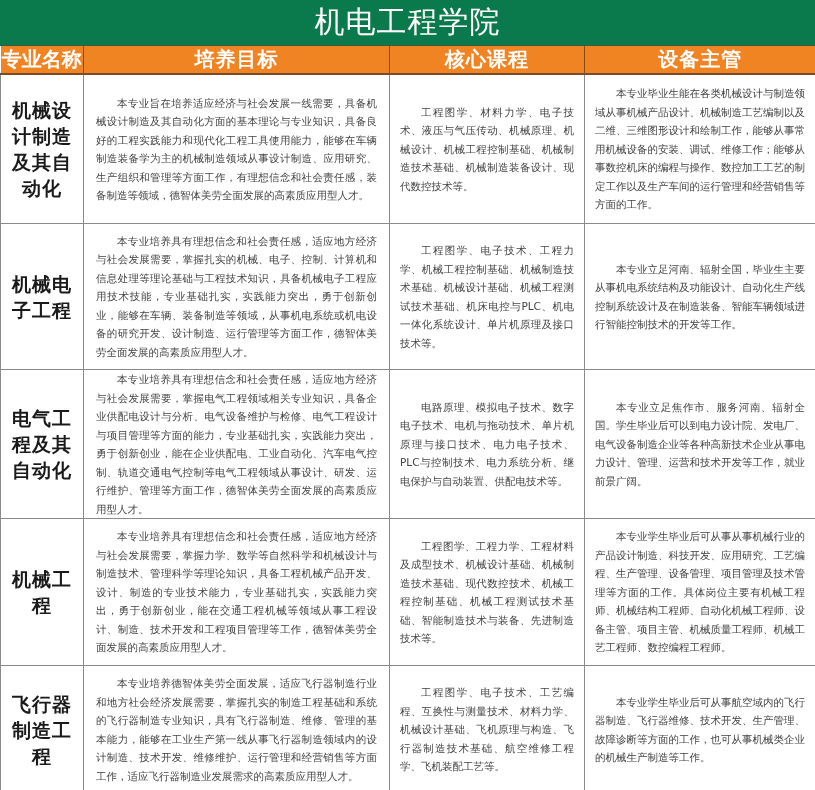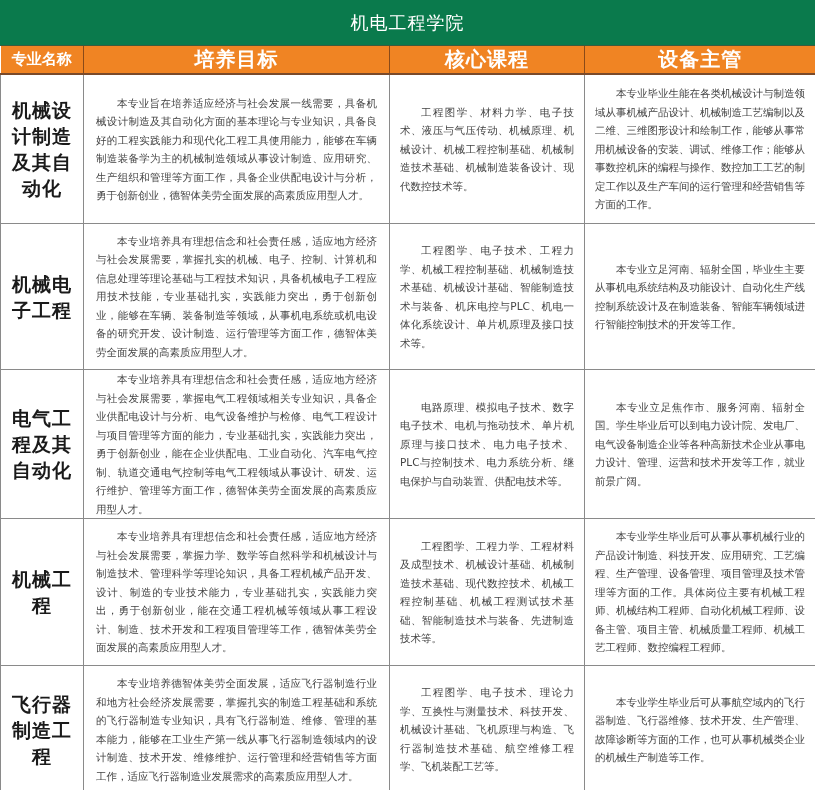--- a/index.html
+++ b/index.html
@@ -1,33 +1,33 @@
 <!DOCTYPE html>
 <html><head>
 <meta charset="utf-8">
 <style>
   html, body { margin: 0; padding: 0; background: #ffffff; }
   body { width: 815px; height: 790px; overflow: hidden; font-family: "DejaVu Sans", sans-serif; }
   .page { width: 815px; height: 790px; position: relative; }
   .title-bar {
     height: 45px; background: #0a7a4c; color: #ffffff;
     display: flex; align-items: center; justify-content: center;
-    font-size: 18px; letter-spacing: 1px;
+    font-size: 30px; letter-spacing: 1px;
     border-bottom: 1px solid #3d5a3d;
   }
   table { border-collapse: collapse; width: 815px; table-layout: fixed; }
   col.c1 { width: 83px; } col.c2 { width: 306px; } col.c3 { width: 195px; } col.c4 { width: 231px; }
   thead th {
     background: #f08423; color: #ffffff; font-weight: bold;
     font-size: 20px; height: 27px; padding: 0;
     border-left: 1px solid #8a4a18; border-right: 1px solid #8a4a18;
     border-bottom: 2px solid #7a4a2a;
     letter-spacing: 1px;
   }
-  thead th:first-child { border-left: none; font-size: 15px; letter-spacing: 0; }
+  thead th:first-child { border-left: none; font-size: 20px; letter-spacing: 0; }
   thead th:last-child { border-right: none; }
   tbody td {
     border: 1px solid #8a8a8a; vertical-align: middle;
     font-size: 10.5px; line-height: 18.5px; color: #444;
   }
   tbody td:first-child { border-left: 1px solid #8a8a8a; }
   tbody td:last-child { border-right: 1px solid #14532d; }
   td.major {
     text-align: center; font-weight: bold; font-size: 19px;
     color: #1a1a1a; line-height: 26px; padding: 0 4px; letter-spacing: 1px;
@@ -59,36 +59,36 @@
         <th>专业名称</th>
         <th>培养目标</th>
         <th>核心课程</th>
         <th>设备主管</th>
       </tr>
     </thead>
     <tbody>
       <tr class="r1">
         <td class="major">机械设计制造及其自动化</td>
         <td class="txt goal">
-            <p>本专业旨在培养适应经济与社会发展一线需要，具备机械设计制造及其自动化方面的基本理论与专业知识，具备良好的工程实践能力和现代化工程工具使用能力，能够在车辆制造装备学为主的机械制造领域从事设计制造、应用研究、生产组织和管理等方面工作，具备企业供配电设计与分析，勇于创新创业，德智体美劳全面发展的高素质应用型人才。</p>
+            <p>本专业旨在培养适应经济与社会发展一线需要，具备机械设计制造及其自动化方面的基本理论与专业知识，具备良好的工程实践能力和现代化工程工具使用能力，能够在车辆制造装备学为主的机械制造领域从事设计制造、应用研究、生产组织和管理等方面工作，有理想信念和社会责任感，装备制造等领域，德智体美劳全面发展的高素质应用型人才。</p>
           </td>
         <td class="txt">
             <p>工程图学、材料力学、电子技术、液压与气压传动、机械原理、机械设计、机械工程控制基础、机械制造技术基础、机械制造装备设计、现代数控技术等。</p>
           </td>
         <td class="txt">
             <p>本专业毕业生能在各类机械设计与制造领域从事机械产品设计、机械制造工艺编制以及二维、三维图形设计和绘制工作，能够从事常用机械设备的安装、调试、维修工作；能够从事数控机床的编程与操作、数控加工工艺的制定工作以及生产车间的运行管理和经营销售等方面的工作。</p>
           </td>
       </tr>
       <tr class="r2">
         <td class="major">机械电子工程</td>
         <td class="txt goal">
             <p>本专业培养具有理想信念和社会责任感，适应地方经济与社会发展需要，掌握扎实的机械、电子、控制、计算机和信息处理等理论基础与工程技术知识，具备机械电子工程应用技术技能，专业基础扎实，实践能力突出，勇于创新创业，能够在车辆、装备制造等领域，从事机电系统或机电设备的研究开发、设计制造、运行管理等方面工作，德智体美劳全面发展的高素质应用型人才。</p>
           </td>
         <td class="txt">
-            <p>工程图学、电子技术、工程力学、机械工程控制基础、机械制造技术基础、机械设计基础、智能制造技术与装备、机床电控与PLC、机电一体化系统设计、单片机原理及接口技术等。</p>
+            <p>工程图学、电子技术、工程力学、机械工程控制基础、机械制造技术基础、机械设计基础、机械工程测试技术基础、机床电控与PLC、机电一体化系统设计、单片机原理及接口技术等。</p>
           </td>
         <td class="txt">
             <p>本专业立足河南、辐射全国，毕业生主要从事机电系统结构及功能设计、自动化生产线控制系统设计及在制造装备、智能车辆领域进行智能控制技术的开发等工作。</p>
           </td>
       </tr>
       <tr class="r3">
         <td class="major">电气工程及其自动化</td>
         <td class="txt goal">
             <p>本专业培养具有理想信念和社会责任感，适应地方经济与社会发展需要，掌握电气工程领域相关专业知识，具备企业供配电设计与分析、电气设备维护与检修、电气工程设计与项目管理等方面的能力，专业基础扎实，实践能力突出，勇于创新创业，能在企业供配电、工业自动化、汽车电气控制、轨道交通电气控制等电气工程领域从事设计、研发、运行维护、管理等方面工作，德智体美劳全面发展的高素质应用型人才。</p>
           </td>
@@ -110,21 +110,21 @@
         <td class="txt">
             <p>本专业学生毕业后可从事从事机械行业的产品设计制造、科技开发、应用研究、工艺编程、生产管理、设备管理、项目管理及技术管理等方面的工作。具体岗位主要有机械工程师、机械结构工程师、自动化机械工程师、设备主管、项目主管、机械质量工程师、机械工艺工程师、数控编程工程师。</p>
           </td>
       </tr>
       <tr class="r5">
         <td class="major">飞行器制造工程</td>
         <td class="txt goal">
             <p>本专业培养德智体美劳全面发展，适应飞行器制造行业和地方社会经济发展需要，掌握扎实的制造工程基础和系统的飞行器制造专业知识，具有飞行器制造、维修、管理的基本能力，能够在工业生产第一线从事飞行器制造领域内的设计制造、技术开发、维修维护、运行管理和经营销售等方面工作，适应飞行器制造业发展需求的高素质应用型人才。</p>
           </td>
         <td class="txt">
-            <p>工程图学、电子技术、理论力学、互换性与测量技术、科技开发、机械设计基础、飞机原理与构造、飞行器制造技术基础、航空维修工程学、飞机装配工艺等。</p>
+            <p>工程图学、电子技术、工艺编程、互换性与测量技术、材料力学、机械设计基础、飞机原理与构造、飞行器制造技术基础、航空维修工程学、飞机装配工艺等。</p>
           </td>
         <td class="txt">
             <p>本专业学生毕业后可从事航空域内的飞行器制造、飞行器维修、技术开发、生产管理、故障诊断等方面的工作，也可从事机械类企业的机械生产制造等工作。</p>
           </td>
       </tr>
     </tbody>
   </table>
 </div>
 
 </body></html>

